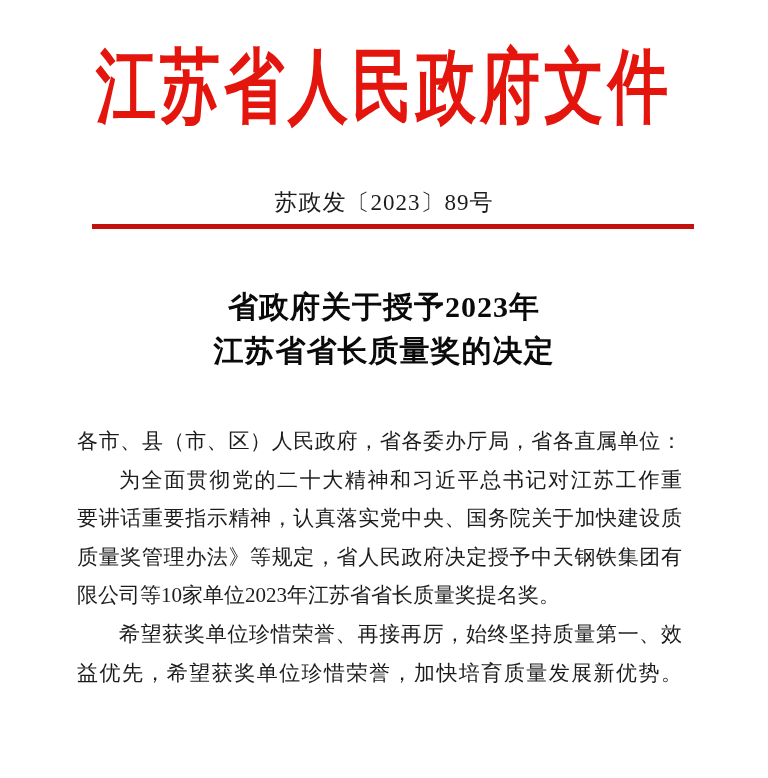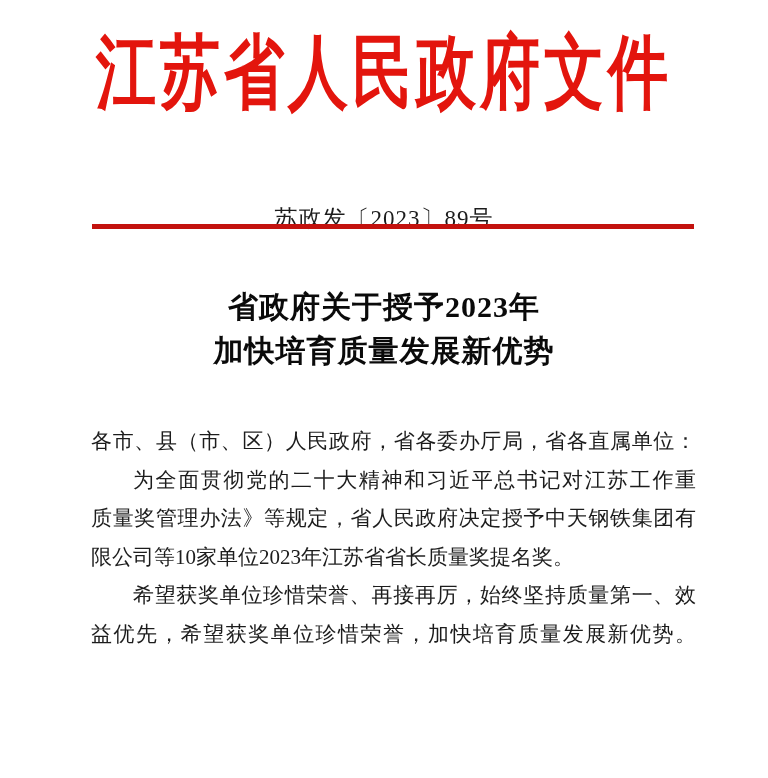--- a/index.html
+++ b/index.html
@@ -12,21 +12,21 @@
     width: 768px;
     height: 778px;
     background: #ffffff;
     overflow: hidden;
     font-family: "Liberation Serif", serif;
   }
 
   
   .doc-header {
     position: absolute;
-    top: 32px;
+    top: 46px;
     left: 0;
     width: 100%;
     text-align: center;
     line-height: 1;
   }
   .doc-header .header-text {
     display: inline-block;
     font-size: 60px;
     font-weight: 900;
     letter-spacing: 4px;
@@ -40,21 +40,20 @@
   .doc-number {
     position: absolute;
     top: 190px;
     left: 0;
     width: 100%;
     text-align: center;
     font-size: 23px;
     line-height: 26px;
     color: var(--body-text, #1c1c1c);
     letter-spacing: 1px;
-    margin-top: 16px;
   }
 
   
   .red-divider {
     position: absolute;
     top: 224px;
     left: 92px;
     width: 602px;
     height: 5px;
     background: var(--divider-red, #c3120e);
@@ -71,21 +70,21 @@
     font-weight: bold;
     line-height: 44px;
     color: #0a0a0a;
     letter-spacing: 1px;
   }
 
   
   .doc-body {
     position: absolute;
     top: 422px;
-    left: 91px;
+    left: 77px;
     width: 605px;
     color: var(--body-text, #1c1c1c);
     font-size: 21px;
   }
   .line {
     height: 38.6px;
     line-height: 38.6px;
     text-align: justify;
     text-align-last: justify;
     text-justify: inter-character;
@@ -106,25 +105,26 @@
   <div class="doc-header">
     <span class="header-text">江苏省人民政府文件</span>
   </div>
 
   <div class="doc-number">苏政发〔2023〕89号</div>
 
   <div class="red-divider"></div>
 
   <div class="doc-title">
     <div>省政府关于授予2023年</div>
-    <div>加快培育质量发展新优势</div>
+    <div>江苏省省长质量奖的决定</div>
   </div>
 
   <div class="doc-body">
     <div class="line">各市、县（市、区）人民政府，省各委办厅局，省各直属单位：</div>
     <div class="line indent">为全面贯彻党的二十大精神和习近平总书记对江苏工作重</div>
+    <div class="line">要讲话重要指示精神，认真落实党中央、国务院关于加快建设质</div>
     <div class="line">质量奖管理办法》等规定，省人民政府决定授予中天钢铁集团有</div>
     <div class="line para-end">限公司等10家单位2023年江苏省省长质量奖提名奖。</div>
     <div class="line indent">希望获奖单位珍惜荣誉、再接再厉，始终坚持质量第一、效</div>
     <div class="line">益优先，希望获奖单位珍惜荣誉，加快培育质量发展新优势。</div>
   </div>
 
 </div>
 
 </body></html>

